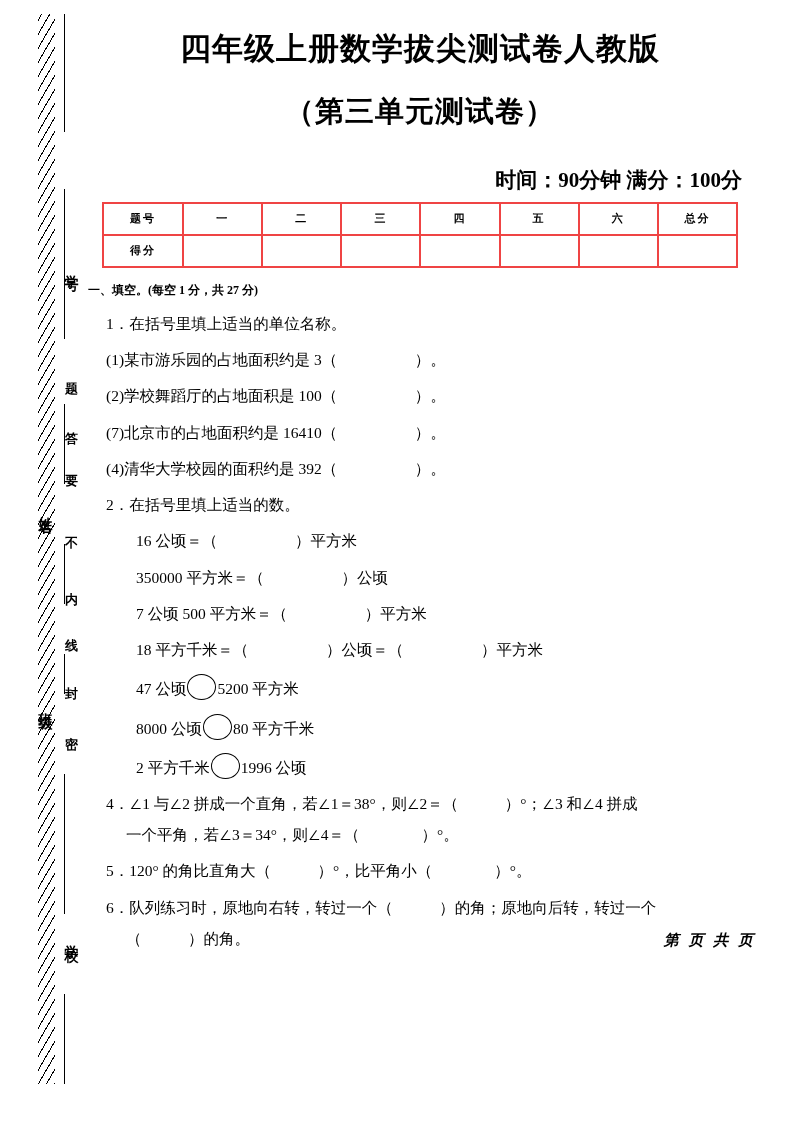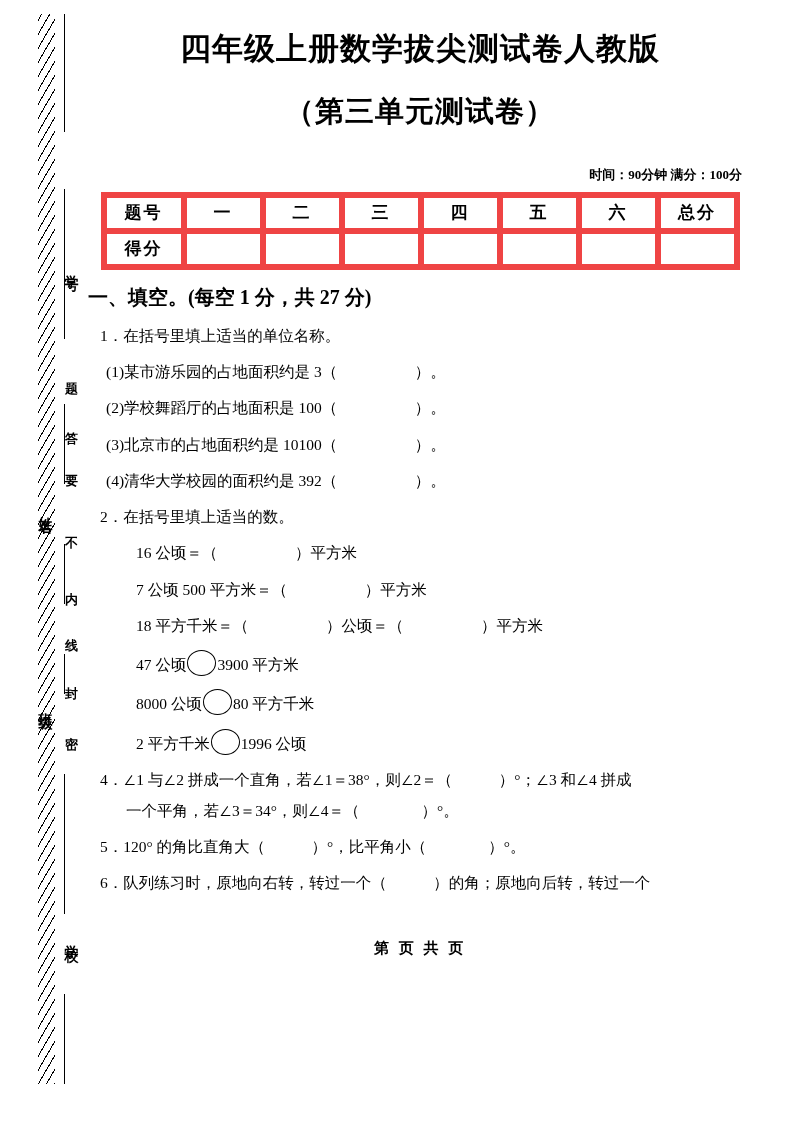--- a/index.html
+++ b/index.html
@@ -86,56 +86,56 @@
   .subtitle {
     text-align: center;
     font-size: 29px;
     font-weight: bold;
     letter-spacing: 1px;
     margin-top: 22px;
   }
 
   .exam-meta {
     text-align: right;
-    font-size: 13px;
+    font-size: 21px;
     font-weight: bold;
     margin-top: 34px;
     padding-right: 14px;
   }
 
   
   table.score-table {
     border-collapse: collapse;
     margin: 8px auto 0 auto;
     width: 636px;
     table-layout: fixed;
   }
   table.score-table td {
-    border: 6px solid #ef4444;
+    border: 2px solid #ef4444;
     height: 28px;
     text-align: center;
-    font-size: 17px;
+    font-size: 11px;
     font-weight: bold;
     letter-spacing: 2px;
   }
   table.score-table td.blank {
     font-weight: normal;
   }
   table.score-table col.c0 { width: 80px; }
   table.score-table col.cx { width: 79px; }
 
   
   .section-head {
-    font-size: 20px;
+    font-size: 12px;
     font-weight: bold;
     margin: 14px 0 0 4px;
   }
   .q {
     font-size: 15.5px;
-    margin: 13px 0 0 16px;
+    margin: 13px 0 0 22px;
     line-height: 1.5;
   }
   .q.indent1 { margin-left: 22px; }
   .q.indent2 { margin-left: 52px; }
   .q.indent3 { margin-left: 52px; }
   .q-cont2 {
     font-size: 15.5px;
     margin: 10px 0 0 42px;
   }
 
@@ -156,26 +156,27 @@
     border: 1.4px solid #000;
     border-radius: 50%;
     vertical-align: -6px;
     margin: 0 1px;
   }
 
   
   .footer {
     position: absolute;
     left: 0;
-    bottom: 18px;
+    bottom: 26px;
     width: 100%;
-    text-align: center;
+    text-align: right;
     font-size: 15px;
     font-weight: bold;
     letter-spacing: 3px;
+    font-style: italic;
   }
 </style>
 </head>
 <body>
 
 <div class="left-margin">
   <div class="hatch-band"></div>
   <div class="seal-line">
     <div class="seal-seg" style="top:0px;height:118px;"></div>
     <div class="seal-seg" style="top:175px;height:150px;"></div>
@@ -240,39 +241,41 @@
         <td class="blank"></td>
       </tr>
     </tbody>
   </table>
 
   <div class="section-head">一、填空。(每空 1 分，共 27 分)</div>
 
   <div class="q">1．在括号里填上适当的单位名称。</div>
   <div class="q indent1">(1)某市游乐园的占地面积约是 3（　　　　　）。</div>
   <div class="q indent1">(2)学校舞蹈厅的占地面积是 100（　　　　　）。</div>
-  <div class="q indent1">(3)北京市的占地面积约是 10100（　　　　　）。</div>
+  <div class="q indent1">(7)北京市的占地面积约是 16410（　　　　　）。</div>
   <div class="q indent1">(4)清华大学校园的面积约是 392（　　　　　）。</div>
 
   <div class="q">2．在括号里填上适当的数。</div>
   <div class="q indent2">16 公顷＝（　　　　　）平方米</div>
+  <div class="q indent2">350000 平方米＝（　　　　　）公顷</div>
   <div class="q indent2">7 公顷 500 平方米＝（　　　　　）平方米</div>
   <div class="q indent2">18 平方千米＝（　　　　　）公顷＝（　　　　　）平方米</div>
 
   <div class="q indent3">
-    <span>47 公顷</span><span class="circ-inline"></span><span>3900 平方米</span>
+    <span>47 公顷</span><span class="circ-inline"></span><span>5200 平方米</span>
   </div>
   <div class="q indent3">
     <span>8000 公顷</span><span class="circ-inline"></span><span>80 平方千米</span>
   </div>
   <div class="q indent3">
     <span>2 平方千米</span><span class="circ-inline"></span><span>1996 公顷</span>
   </div>
 
   <div class="q">4．∠1 与∠2 拼成一个直角，若∠1＝38°，则∠2＝（　　　）°；∠3 和∠4 拼成</div>
   <div class="q-cont2">一个平角，若∠3＝34°，则∠4＝（　　　　）°。</div>
 
   <div class="q">5．120° 的角比直角大（　　　）°，比平角小（　　　　）°。</div>
 
   <div class="q">6．队列练习时，原地向右转，转过一个（　　　）的角；原地向后转，转过一个</div>
+  <div class="q-cont2">（　　　）的角。</div>
 
   <div class="footer">第 页 共 页</div>
 </div>
 
 </body></html>

